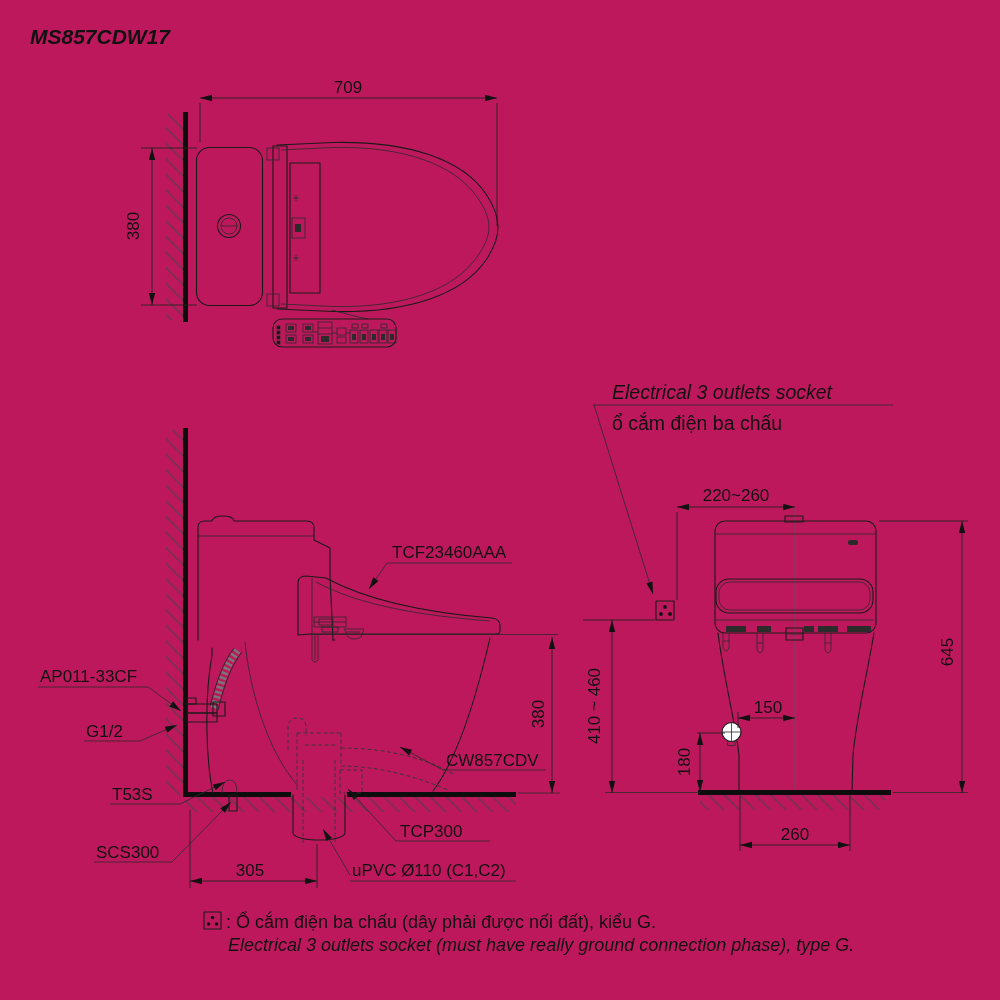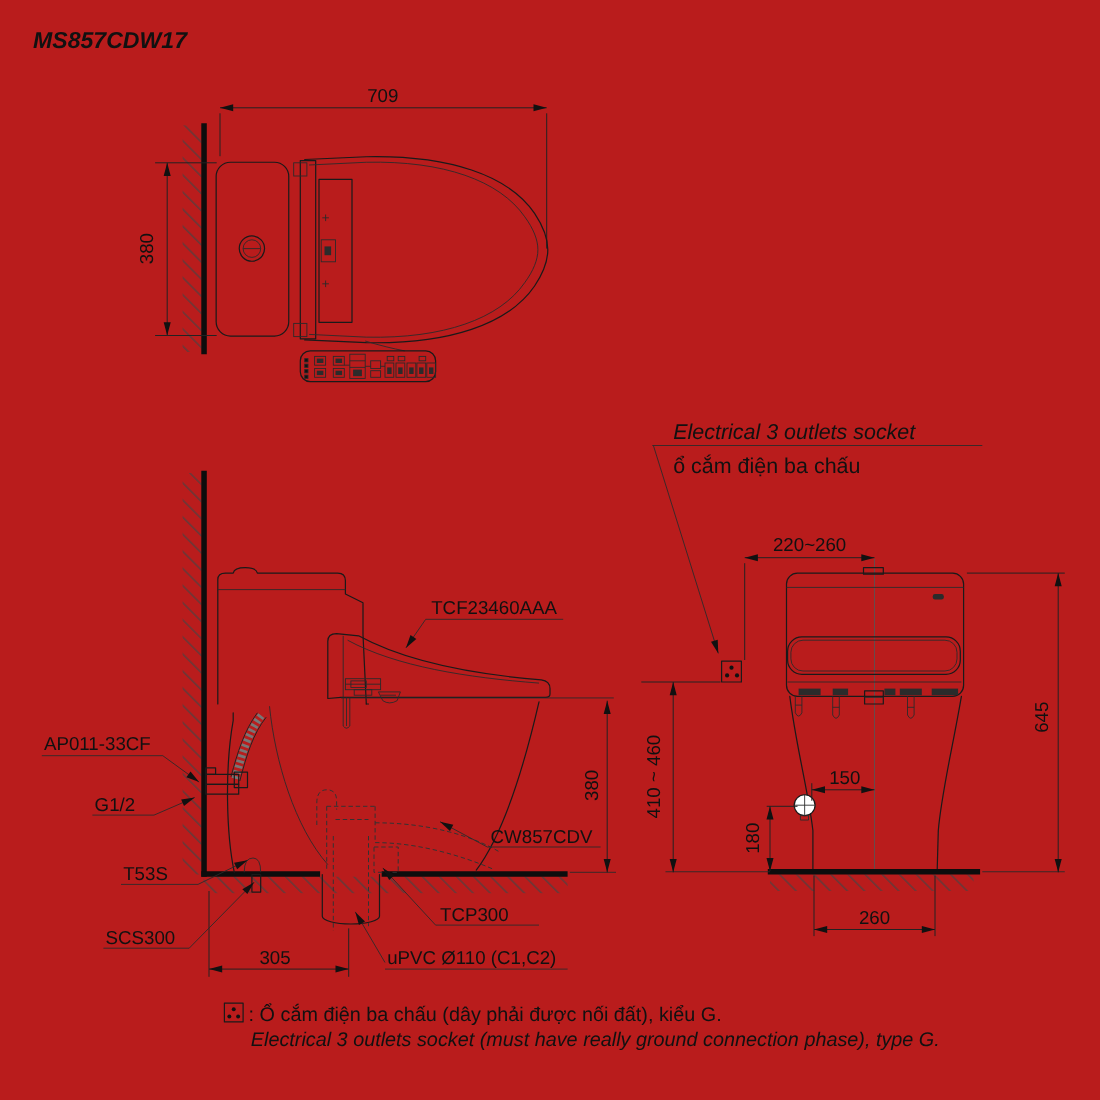--- a/index.html
+++ b/index.html
@@ -1,16 +1,16 @@
 <!DOCTYPE html>
 <html><head>
 <meta charset="utf-8">
 <style>
   html,body{margin:0;padding:0;background:#fff;}
-  #canvas{position:relative;width:1000px;height:1000px;background:#b91c1c;overflow:hidden;
+  #canvas{position:relative;width:1000px;height:1000px;background:#be185d;overflow:hidden;
           font-family:"Liberation Sans", sans-serif;}
   svg{position:absolute;top:0;left:0;}
   svg text{fill:#111;}
   .ln{fill:none;stroke:#1a1a1a;stroke-width:1.1;stroke-linejoin:round;stroke-linecap:round;}
   .thin{fill:none;stroke:#2a2a2a;stroke-width:0.8;}
   .thick{fill:none;stroke:#0d0d0d;stroke-width:5;}
   .dim{fill:none;stroke:#222;stroke-width:0.9;}
   .dash{fill:none;stroke:#333;stroke-width:0.9;stroke-dasharray:4 2.6;}
   .dot3{fill:#111;}
   .darkfill{fill:#2b2b2b;stroke:none;}

